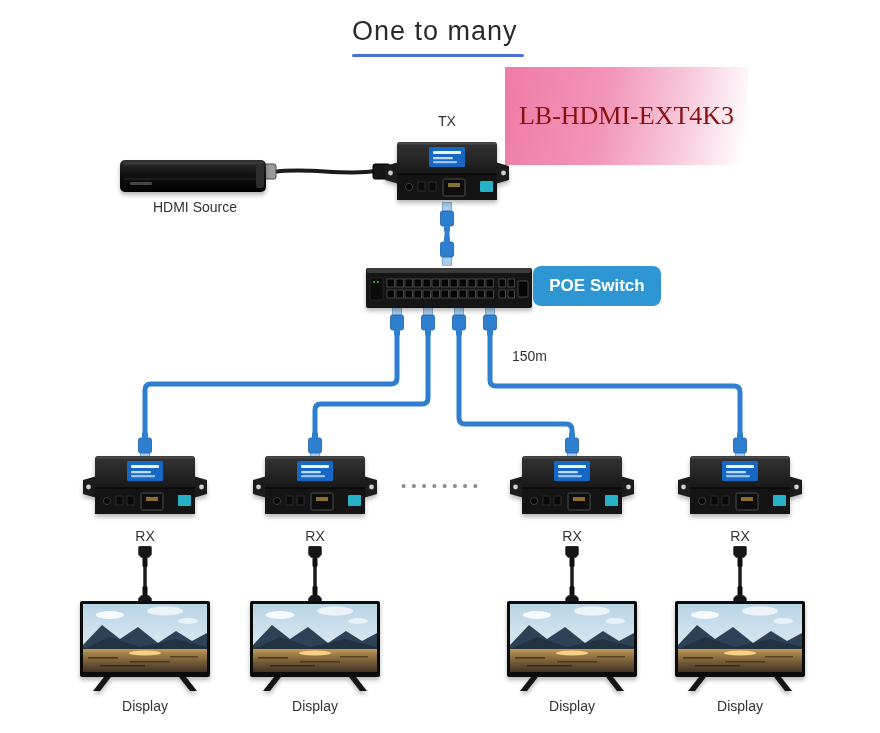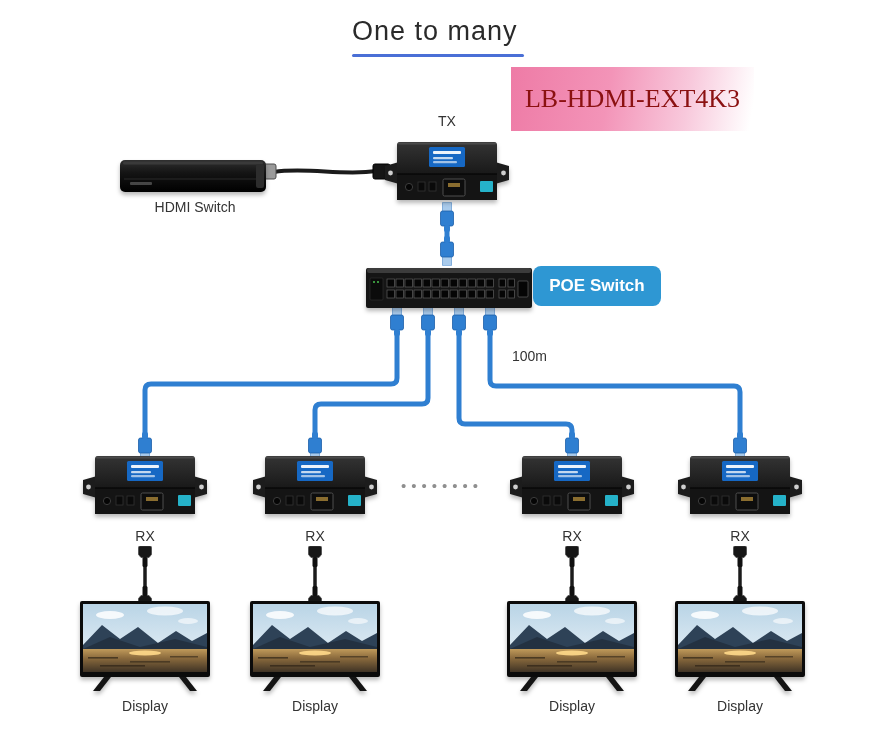--- a/index.html
+++ b/index.html
@@ -4,24 +4,24 @@
 <style>
   html,body{margin:0;padding:0;background:#fff;}
   .canvas{position:relative;width:880px;height:733px;background:#fff;overflow:hidden;
           font-family:"Liberation Sans",sans-serif;}
   .wires{position:absolute;left:0;top:0;z-index:1;}
   .dev{position:absolute;z-index:2;filter:drop-shadow(0 3px 2px rgba(0,0,0,0.28));}
   .lbl{position:absolute;z-index:3;font-size:14px;color:#333;text-align:center;}
   .title-block{position:absolute;left:352px;top:16px;width:172px;z-index:3;text-align:left;}
   .title{font-size:27px;color:#2a2a2a;letter-spacing:1px;}
   .title-underline{margin-top:7px;height:3px;background:#4a6fd6;border-radius:2px;}
-  .model{position:absolute;left:505px;top:67px;width:243px;height:64px;z-index:4;
+  .model{position:absolute;left:505px;top:67px;width:243px;height:98px;z-index:4;
          display:flex;align-items:center;justify-content:center;
          font-family:"Liberation Serif",serif;font-size:26px;color:#8b1111;
-         background:linear-gradient(100deg,#ee7ba6 0%,#f394b8 40%,#f8c9dc 72%,#ffffff 98%);margin-left:6px;}
+         background:linear-gradient(100deg,#ee7ba6 0%,#f394b8 40%,#f8c9dc 72%,#ffffff 98%);}
   .sw-badge{position:absolute;left:533px;top:266px;width:128px;height:40px;z-index:3;
             display:flex;align-items:center;justify-content:center;background:#2e97d3;
             color:#fff;font-size:17px;font-weight:bold;border-radius:8px;}
   .dots{position:absolute;left:390px;top:477px;width:104px;z-index:3;text-align:center;
         color:#8f8f8f;font-size:15px;letter-spacing:5px;}
 </style>
 </head>
 <body>
 
 <div class="canvas">
@@ -201,33 +201,33 @@
   <div class="title-block">
     <div class="title">One to many</div>
     <div class="title-underline"></div>
   </div>
 
   <div class="model">LB-HDMI-EXT4K3</div>
 
   <svg class="dev" style="left:120px;top:152px" width="150" height="48">
       <use href="#player" width="150" height="48"></use>
     </svg>
-  <div class="lbl" style="left:120px;top:199px;width:150px">HDMI Switch</div>
+  <div class="lbl" style="left:120px;top:199px;width:150px">HDMI Source</div>
 
   <div class="lbl" style="left:420px;top:113px;width:54px">TX</div>
   <svg class="dev" style="left:385px;top:136px" width="124" height="72">
       <use href="#extender" width="124" height="72"></use>
     </svg>
 
   <svg class="dev" style="left:366px;top:266px" width="166" height="44">
       <use href="#netswitch" width="166" height="44"></use>
     </svg>
   <div class="sw-badge">POE Switch</div>
 
-  <div class="lbl" style="left:512px;top:348px;width:60px;text-align:left">100m</div>
+  <div class="lbl" style="left:512px;top:348px;width:60px;text-align:left">150m</div>
 
   <div class="dots">••••••••</div>
 
   <svg class="dev" style="left:83px;top:450px" width="124" height="72">
       <use href="#extender" width="124" height="72"></use>
     </svg>
   <svg class="dev" style="left:253px;top:450px" width="124" height="72">
       <use href="#extender" width="124" height="72"></use>
     </svg>
   <svg class="dev" style="left:510px;top:450px" width="124" height="72">

